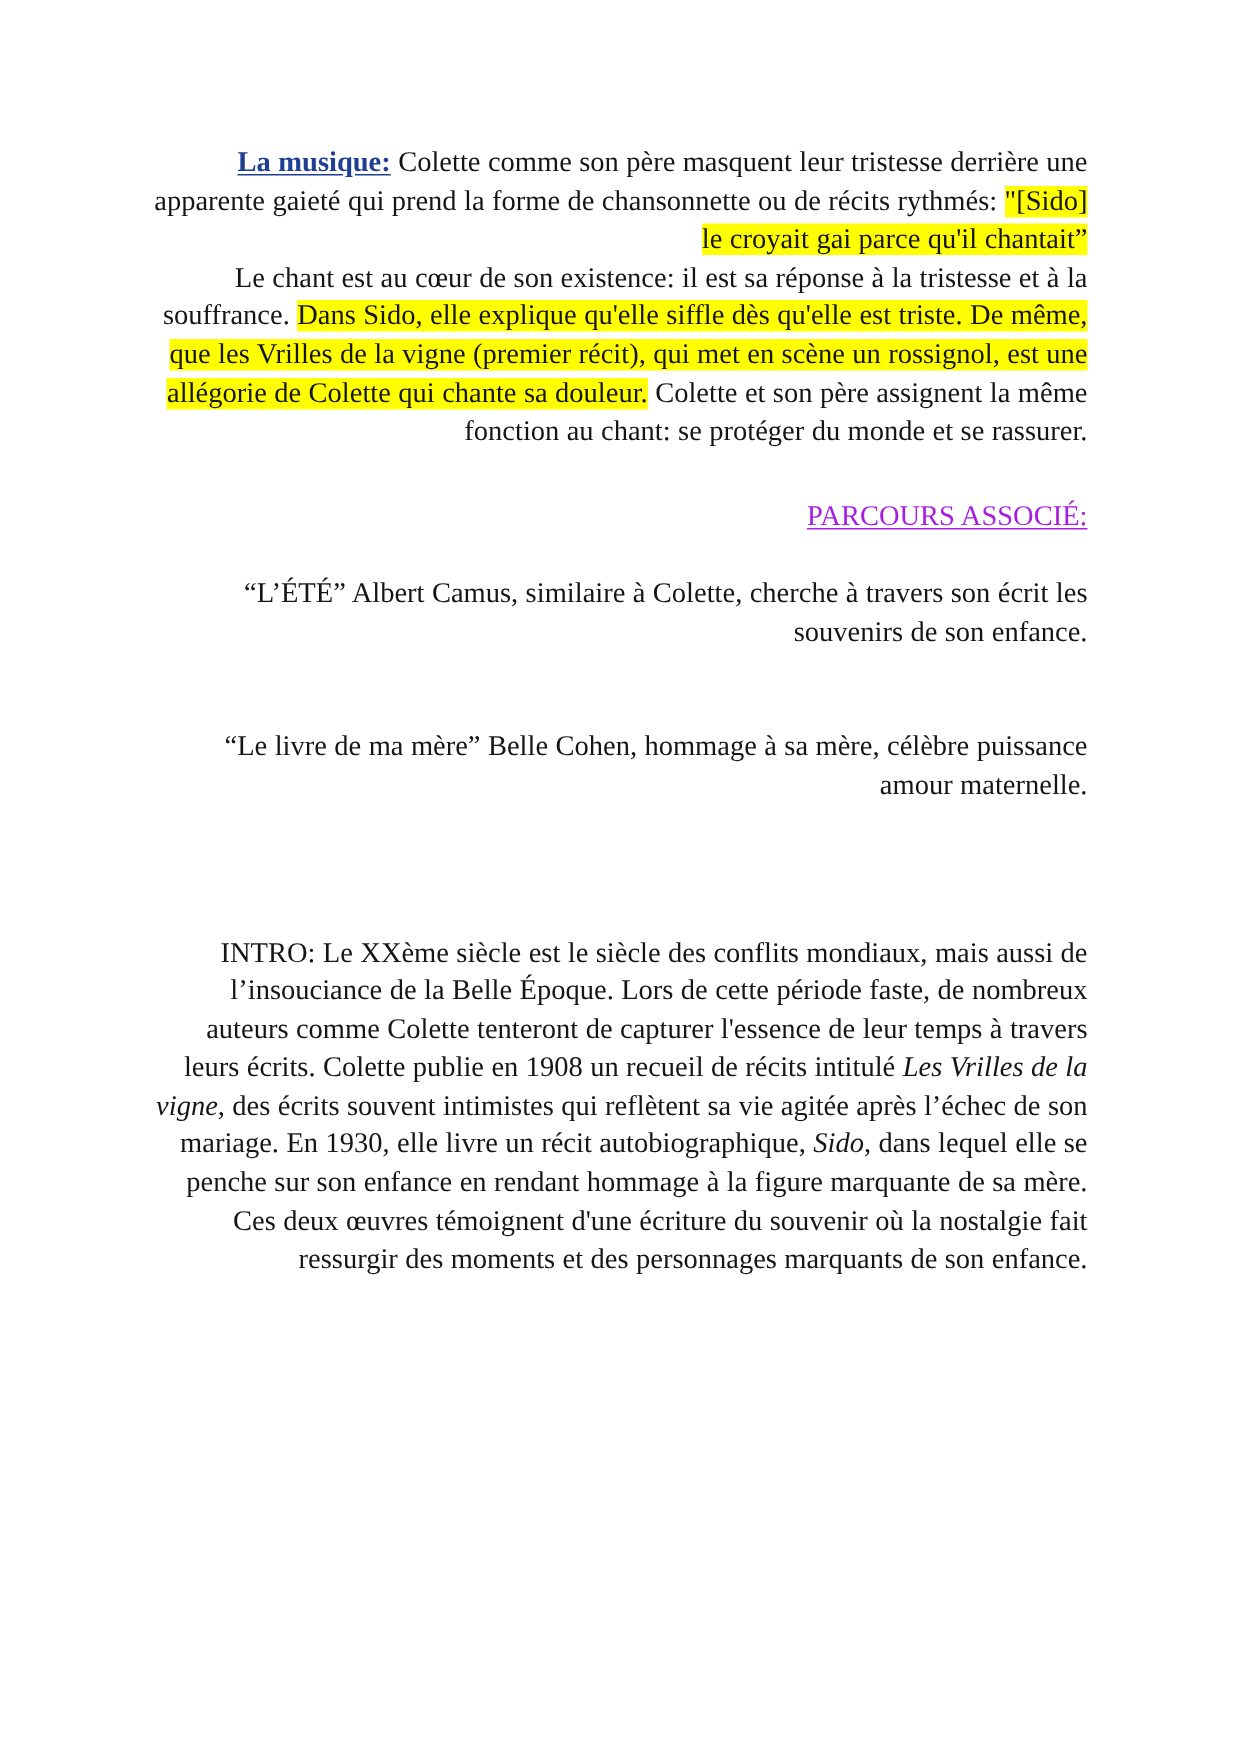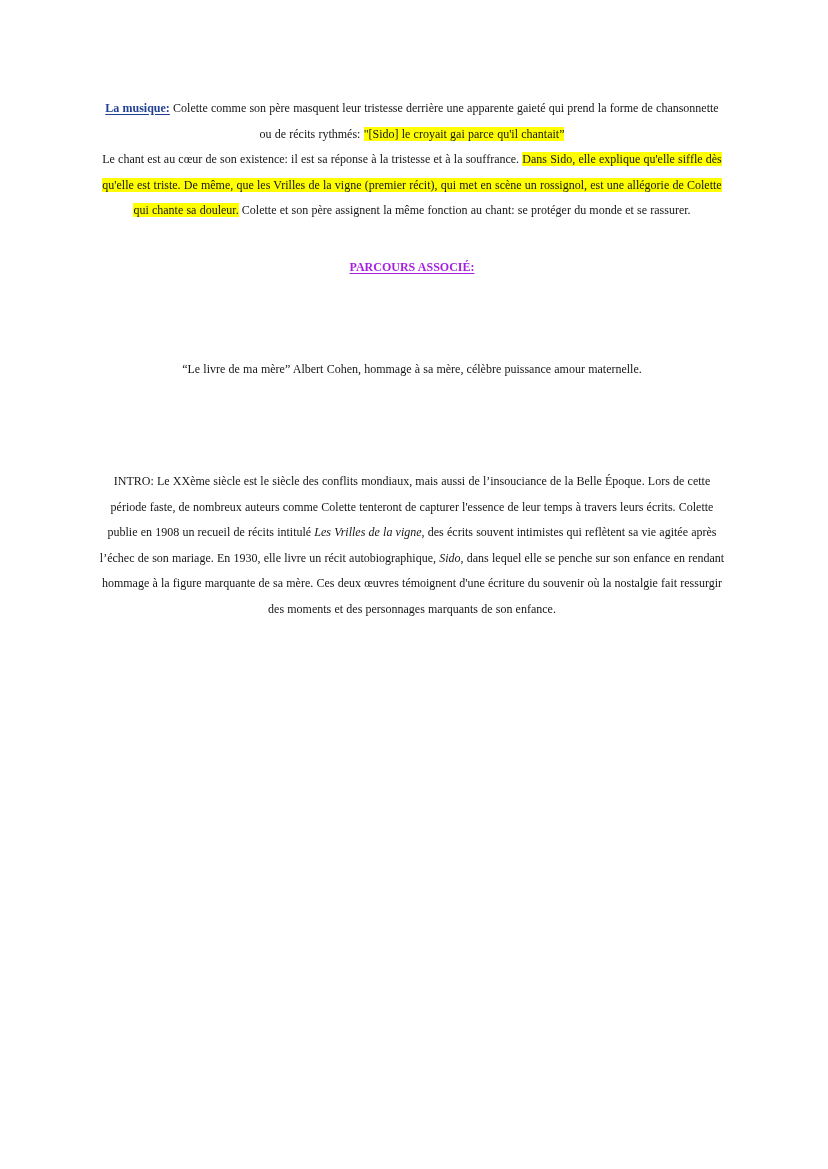--- a/index.html
+++ b/index.html
@@ -24,40 +24,40 @@
     overflow: hidden;
   }
   .content {
     position: absolute;
     left: 99px;
     top: 96px;
     width: 626px;
   }
   p.para {
     margin: 0;
-    font-size: 12px;
+    font-size: 19px;
     line-height: 25.6px;
-    text-align: center;
+    text-align: right;
     letter-spacing: 0.0px;
     word-spacing: 0.2px;
   }
   .hl {
     background-color: #ffff00;
     box-decoration-break: clone;
     -webkit-box-decoration-break: clone;
   }
   .h-blue {
     color: #1f3f93;
     font-weight: bold;
     text-decoration: underline;
     text-underline-offset: 2px;
   }
   .h-purple {
     color: #a61fe0;
-    font-weight: bold;
+    font-weight: normal;
     text-decoration: underline;
     text-underline-offset: 2px;
   }
   .ital { font-style: italic; }
   .gap-sm  { height: 25.6px; }
   .gap-md  { height: 31px; }
   .gap-lg  { height: 86px; }
   .blk { margin: 0; }
 </style>
 </head>
@@ -70,26 +70,27 @@
 
     <p class="para blk"><span>Le chant est au cœur de son existence: il est sa réponse à la tristesse et à la souffrance. </span><span class="hl">Dans Sido, elle explique qu'elle siffle dès qu'elle est triste. De même, que les Vrilles de la vigne (premier récit), qui met en scène un rossignol, est une allégorie de Colette qui chante sa douleur.</span><span> Colette et son père assignent la même fonction au chant: se protéger du monde et se rassurer.</span></p>
 
     <div class="gap-md"></div>
 
     <p class="para blk"><span class="h-purple">PARCOURS ASSOCIÉ:</span></p>
 
 
     <div class="gap-sm"></div>
 
+    <p class="para blk">“L’ÉTÉ” Albert Camus, similaire à Colette, cherche à travers son écrit les souvenirs de son enfance.</p>
 
     <div class="gap-sm"></div>
 
 
     <div class="gap-sm"></div>
 
-    <p class="para blk">“Le livre de ma mère” Albert Cohen, hommage à sa mère, célèbre puissance amour maternelle.</p>
+    <p class="para blk">“Le livre de ma mère” Belle Cohen, hommage à sa mère, célèbre puissance amour maternelle.</p>
 
     <div class="gap-lg"></div>
 
     <p class="para blk"><span>INTRO: Le XXème siècle est le siècle des conflits mondiaux, mais aussi de l’insouciance de la Belle Époque. Lors de cette période faste, de nombreux auteurs comme Colette tenteront de capturer l'essence de leur temps à travers leurs écrits. Colette publie en 1908 un recueil de récits intitulé </span><span class="ital">Les Vrilles de la vigne</span><span>, des écrits souvent intimistes qui reflètent sa vie agitée après l’échec de son mariage. En 1930, elle livre un récit autobiographique, </span><span class="ital">Sido</span><span>, dans lequel elle se penche sur son enfance en rendant hommage à la figure marquante de sa mère. Ces deux œuvres témoignent d'une écriture du souvenir où la nostalgie fait ressurgir des moments et des personnages marquants de son enfance.</span></p>
 
   </div>
 </div>
 
 </body></html>

